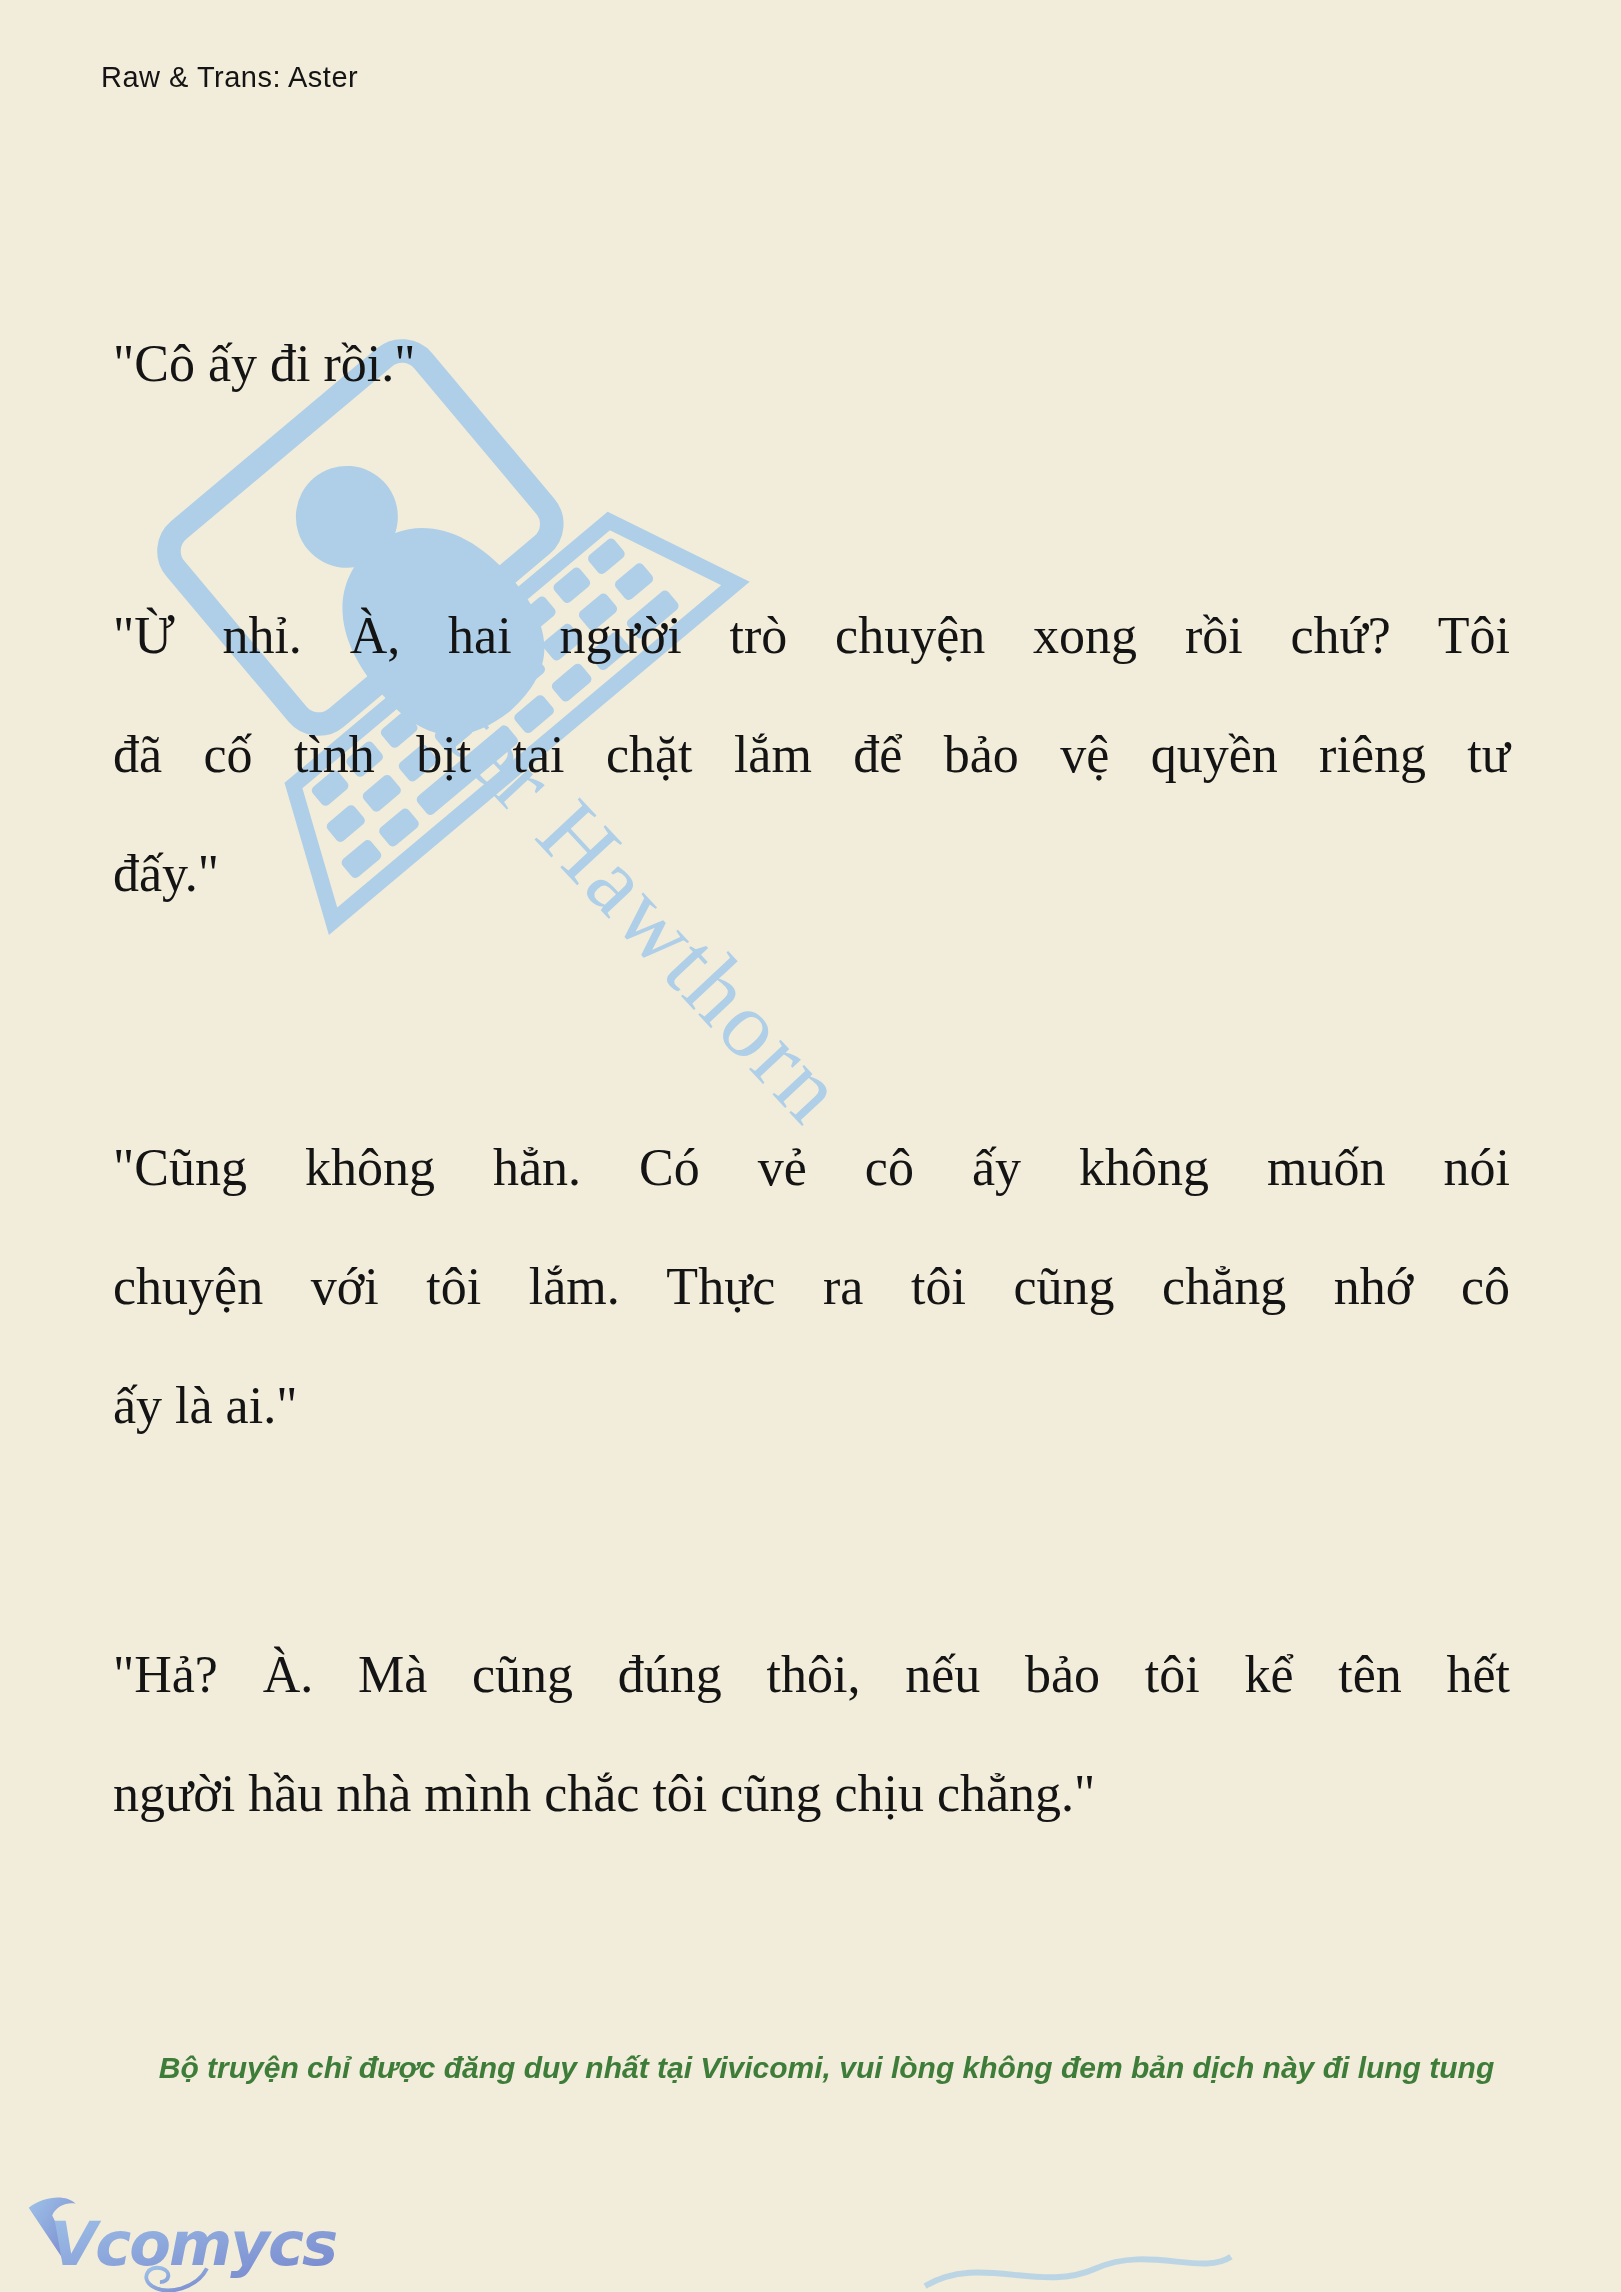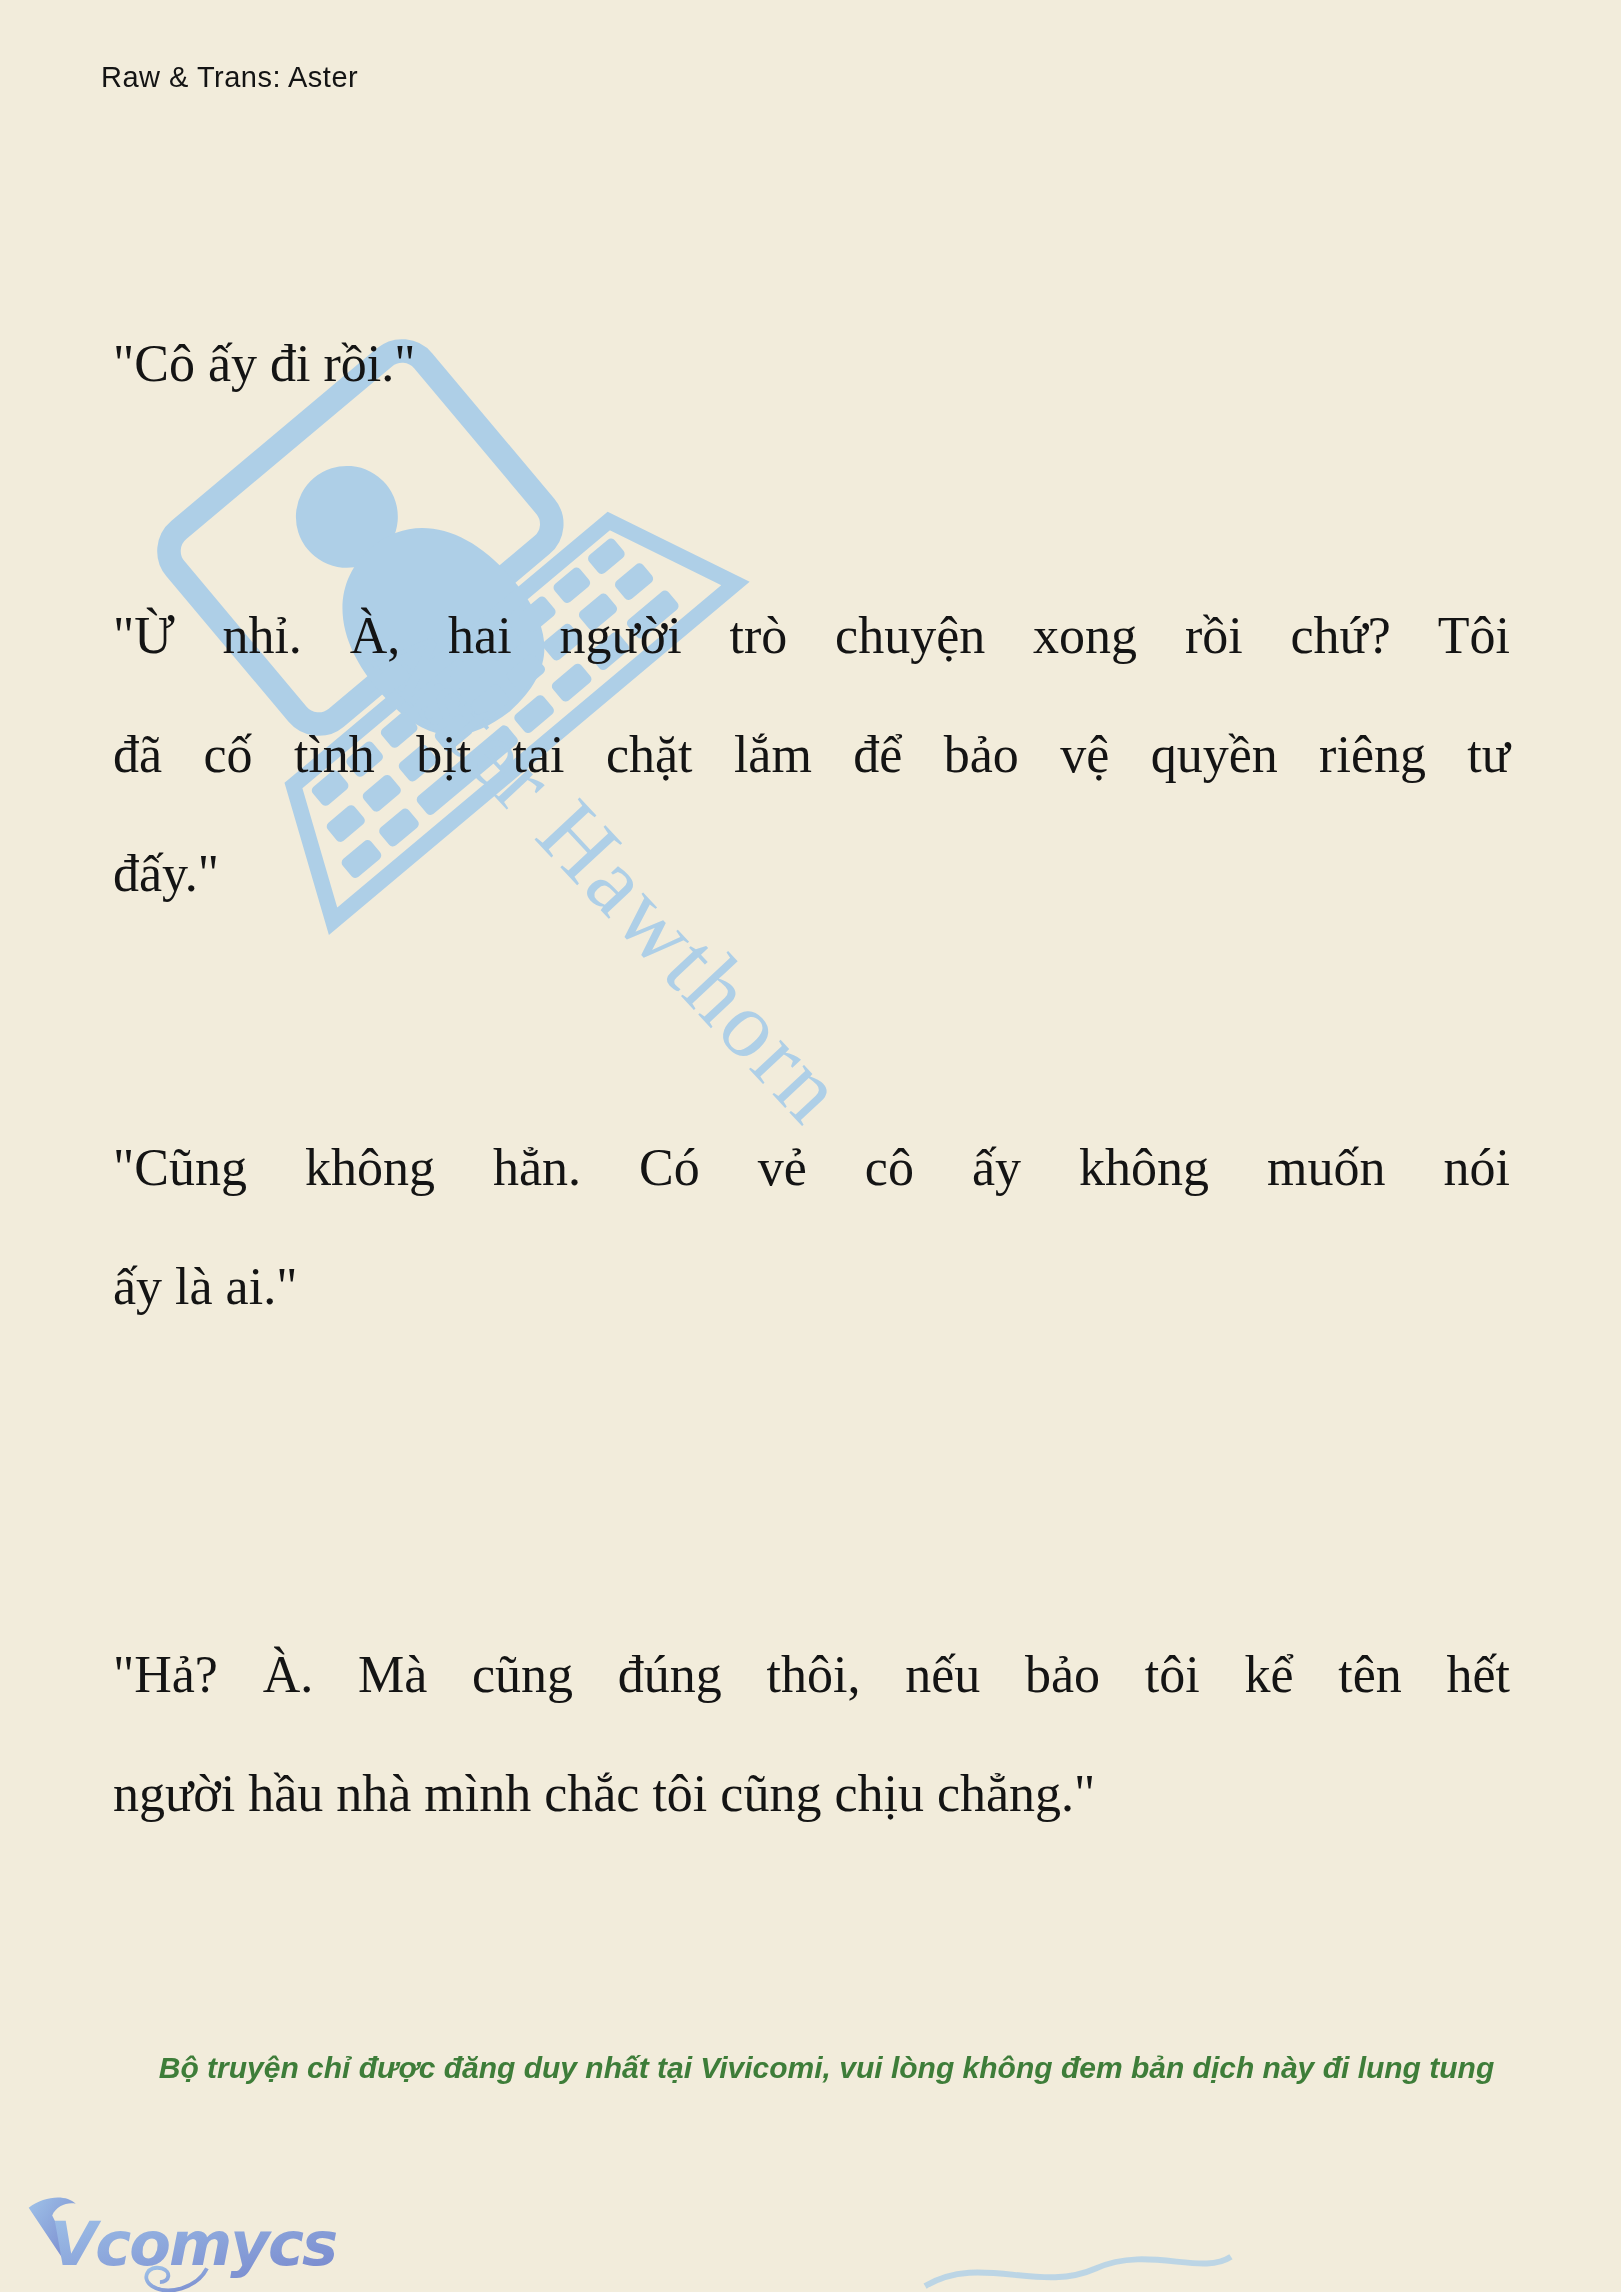--- a/index.html
+++ b/index.html
@@ -116,20 +116,21 @@
 </div>
 
 <div class="para p2">
   <div class="line">"Ừ nhỉ. À, hai người trò chuyện xong rồi chứ? Tôi</div>
   <div class="line">đã cố tình bịt tai chặt lắm để bảo vệ quyền riêng tư</div>
   <div class="line">đấy."</div>
 </div>
 
 <div class="para p3">
   <div class="line">"Cũng không hẳn. Có vẻ cô ấy không muốn nói</div>
+  <div class="line">chuyện với tôi lắm. Thực ra tôi cũng chẳng nhớ cô</div>
   <div class="line">ấy là ai."</div>
 </div>
 
 <div class="para p4">
   <div class="line">"Hả? À. Mà cũng đúng thôi, nếu bảo tôi kể tên hết</div>
   <div class="line">người hầu nhà mình chắc tôi cũng chịu chẳng."</div>
 </div>
 
 <div class="footer">
   <div>Bộ truyện chỉ được đăng duy nhất tại Vivicomi, vui lòng không đem bản dịch này đi lung tung</div>

